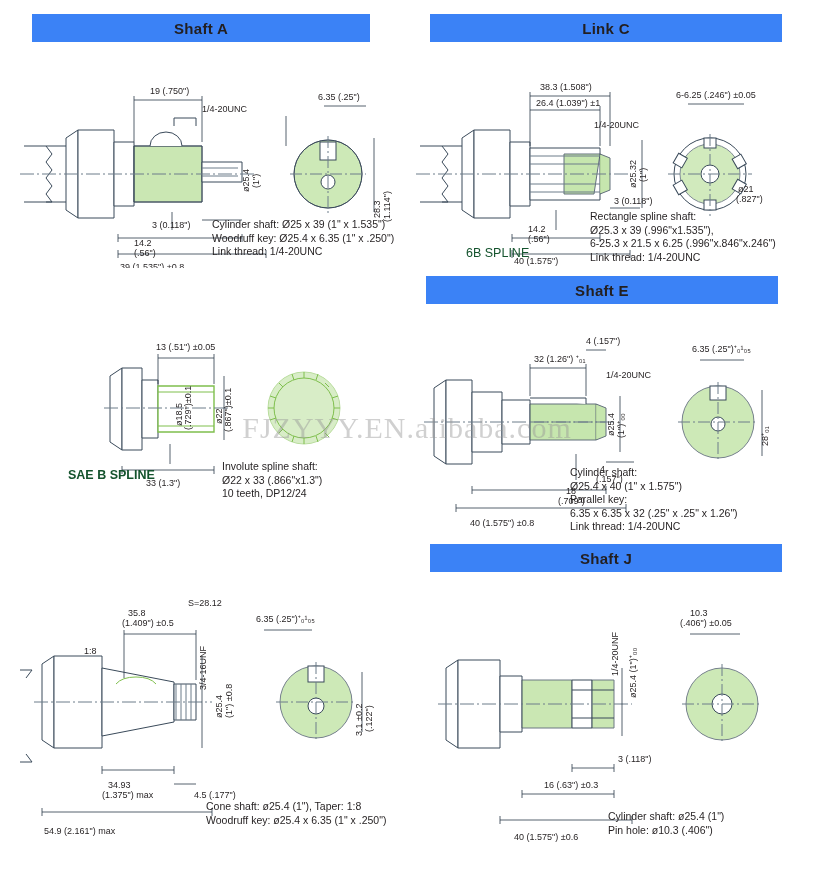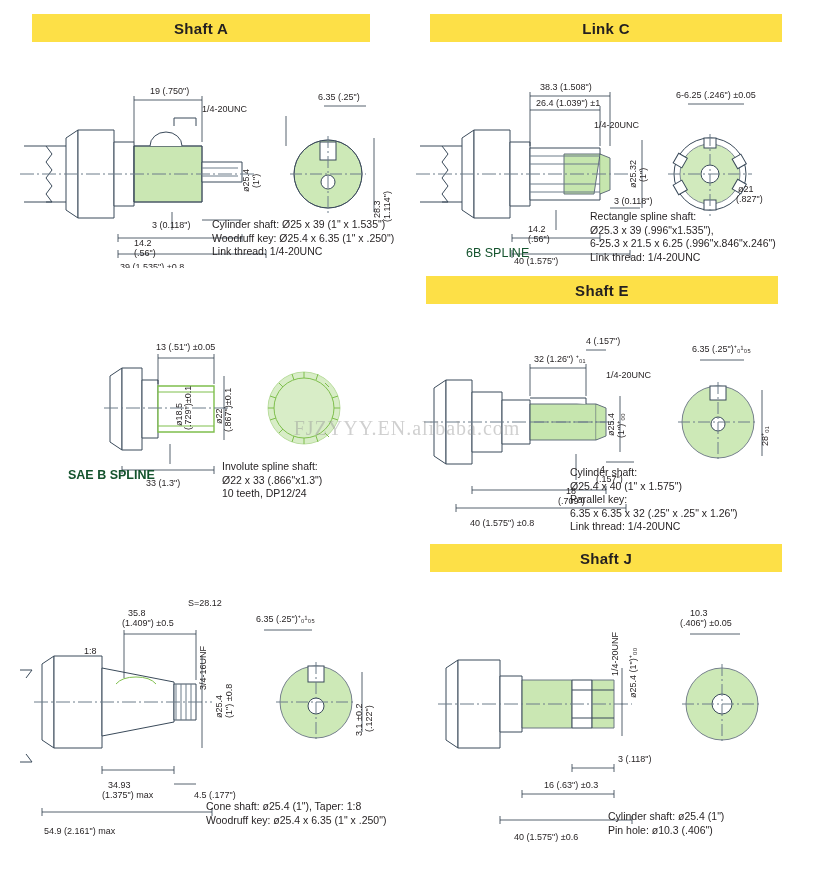--- a/index.html
+++ b/index.html
@@ -18,21 +18,21 @@
   .panel{position:absolute;}
   .p-A{left:6px;  top:14px;  width:390px;height:256px;}
   .p-C{left:404px;top:14px;  width:404px;height:256px;}
   .p-D{left:6px;  top:276px; width:390px;height:260px;}
   .p-E{left:400px;top:276px; width:404px;height:260px;}
   .p-I{left:6px;  top:544px; width:390px;height:316px;}
   .p-J{left:404px;top:544px; width:404px;height:316px;}
 
   .title-band{
     position:absolute;left:26px;right:26px;top:0;height:28px;
-    background:#fde047;
+    background:#3b82f6;
     display:flex;align-items:center;justify-content:center;
   }
   .title-band span{
     font-weight:bold;font-size:15px;color:#231f20;letter-spacing:.3px;
   }
 
   .drawing{position:absolute;left:0;top:28px;right:0;bottom:0;}
   svg{display:block;}
 
   .spec{
@@ -40,21 +40,21 @@
     font-size:10.5px;line-height:13.5px;color:#231f20;
     white-space:pre-line;
   }
   .sublabel{
     position:absolute;font-size:12.5px;color:#14532d;
   }
 
   .wm{
     position:absolute;left:0;top:404px;width:814px;height:48px;
     display:flex;align-items:center;justify-content:center;
-    font-size:20px;color:rgba(150,150,150,.45);
+    font-size:30px;color:rgba(150,150,150,.45);
     font-family:"Liberation Serif", serif;
     letter-spacing:1px;
     pointer-events:none;
     z-index:40;
     text-align:right;
   }
 </style>
 </head>
 <body>
 

